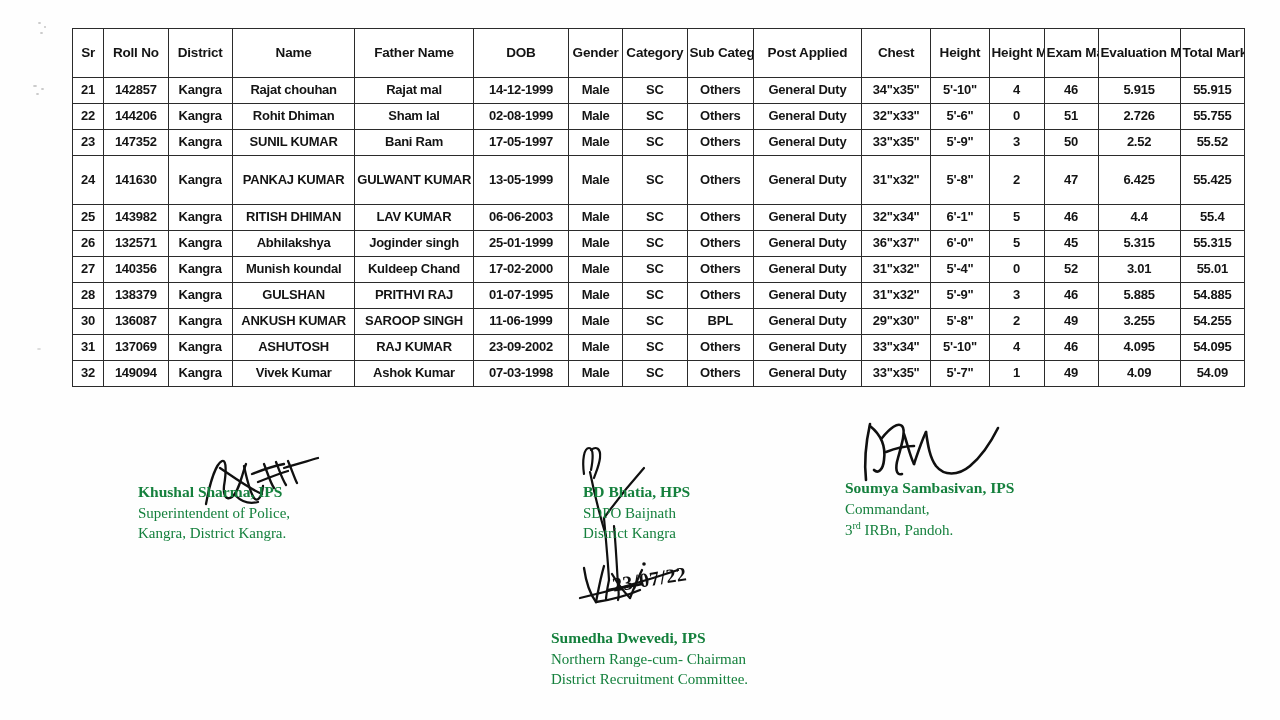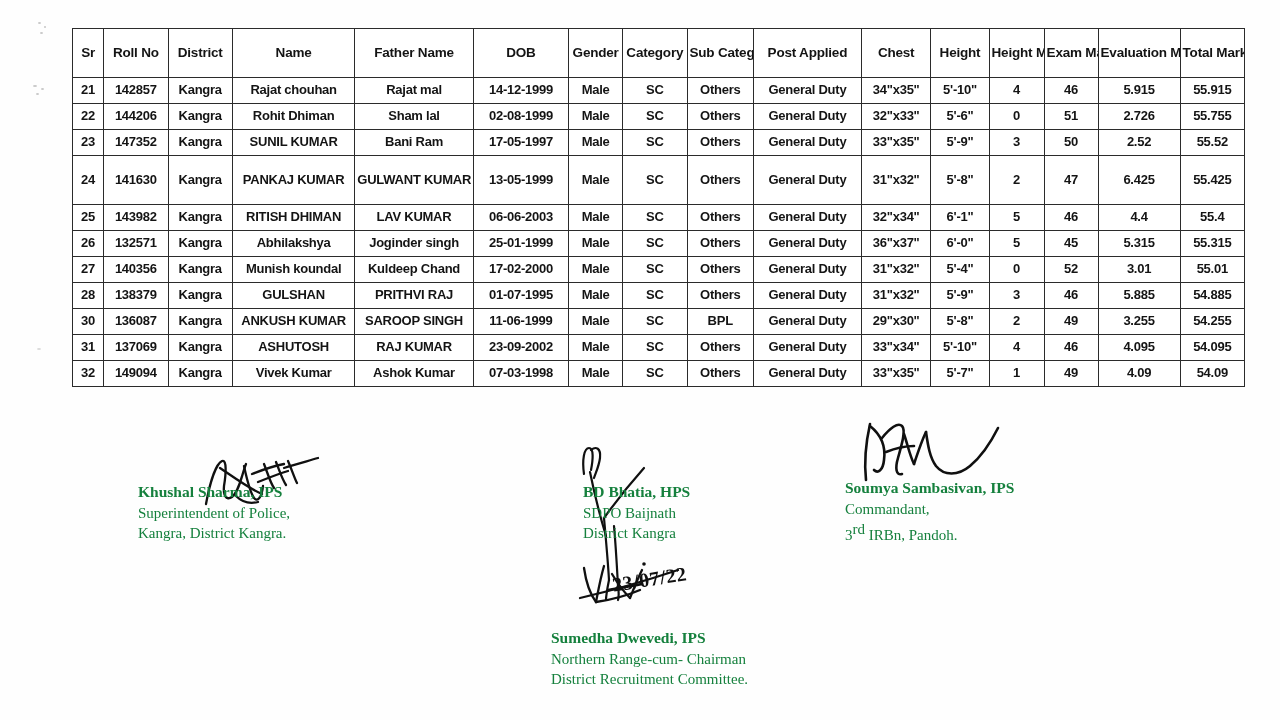--- a/index.html
+++ b/index.html
@@ -106,21 +106,21 @@
     line-height: 1.34;
     white-space: nowrap;
   }
   .sig-block .sig-line {
     font-weight: normal;
     font-size: 15px;
     line-height: 1.34;
     white-space: nowrap;
   }
   .sig-block .sig-line sup {
-    font-size: 15px;
+    font-size: 10px;
     vertical-align: super;
   }
 
   
   .ink {
     position: absolute;
     pointer-events: none;
   }
   .ink svg { display: block; overflow: visible; }
 

